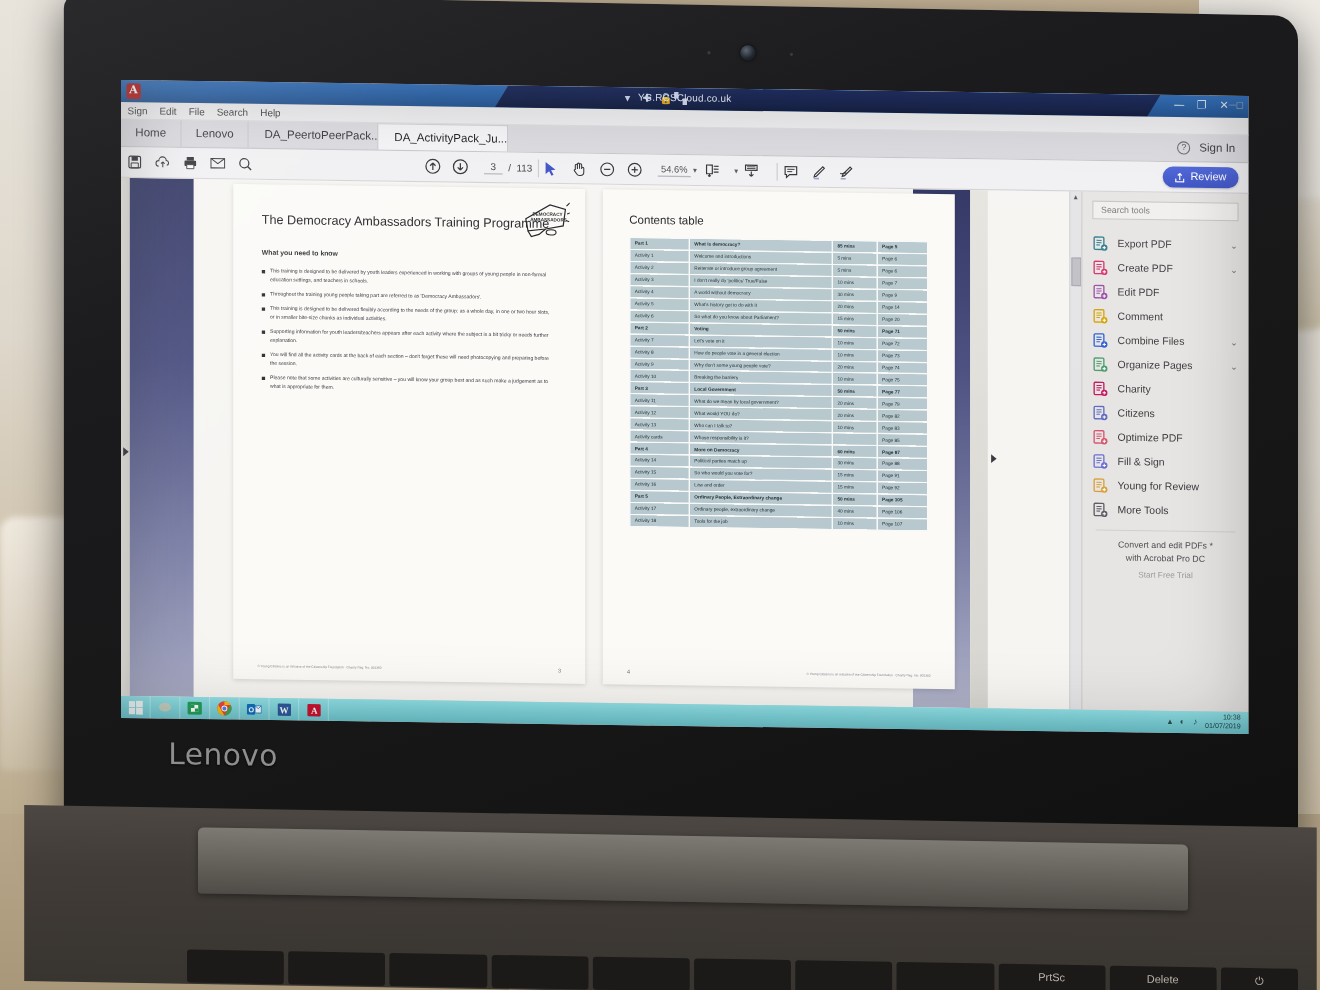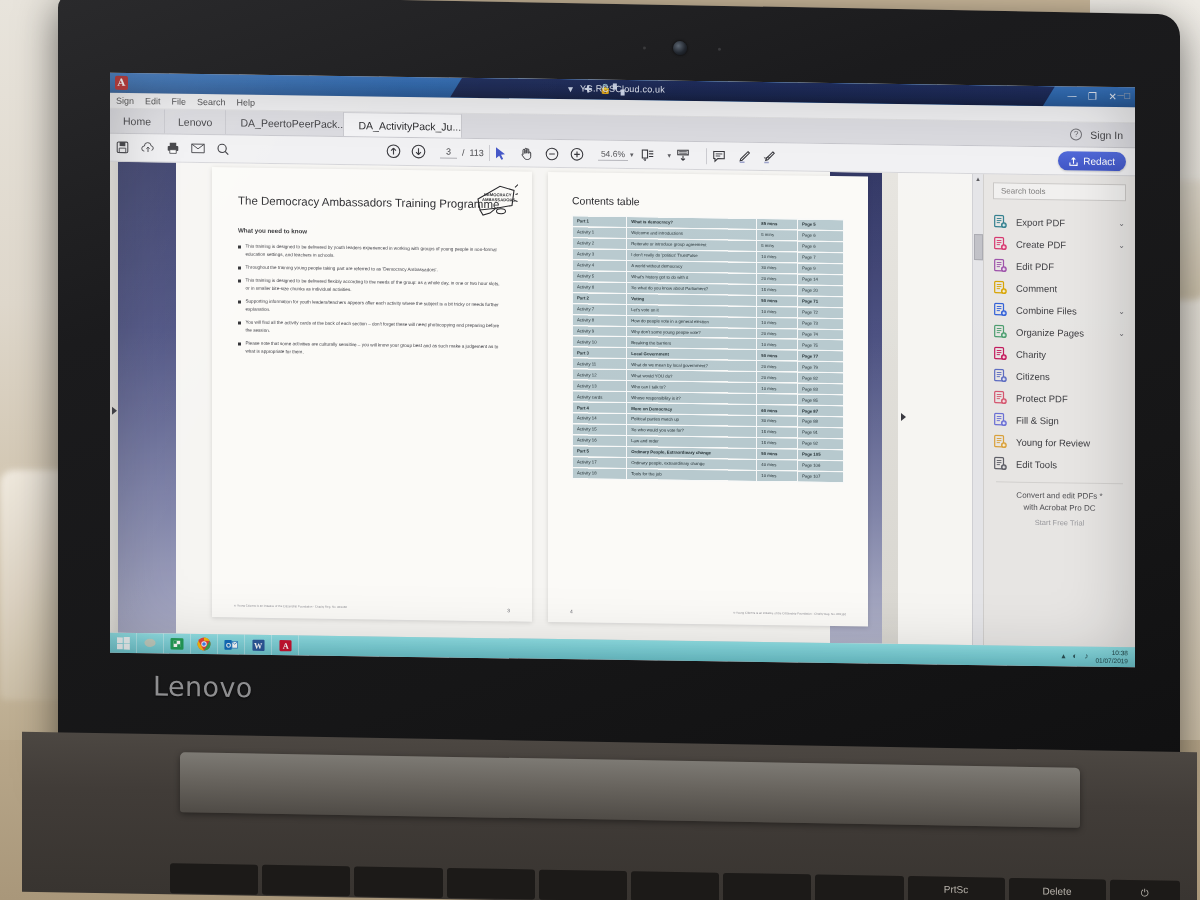--- a/index.html
+++ b/index.html
@@ -507,21 +507,21 @@
             </svg>
       </div>
 
       <div id="share-btn">
         <span>
           <svg width="9" height="10" viewBox="0 0 10 11">
                 <path d="M5 8V1.2m0 0L3 3.4M5 1.2l2 2.2" fill="none" stroke="#fff" stroke-width="1.2"></path>
                 <path d="M1 6.6v3.2h8V6.6" fill="none" stroke="#fff" stroke-width="1.2"></path>
               </svg>
         </span>
-        <span>Redact</span>
+        <span>Review</span>
       </div>
     </div>
 
     <div id="workarea">
 
       <div id="docpane">
         <div id="leftband-edge"></div>
         <div id="leftband"></div>
         <div id="rightband"></div>
         <div id="rightband2"></div>
@@ -840,21 +840,21 @@
               </div>
               <div class="toolrow">
                 <span class="ti">
                   <svg width="15" height="15" viewBox="0 0 16 16">
                     <rect x="1.8" y="1.2" width="9.4" height="12" rx="1" fill="none" stroke="#d4556e" stroke-width="1.3"></rect>
                     <path d="M4 4.4h5M4 6.6h5M4 8.8h3.4" stroke="#d4556e" stroke-width="1"></path>
                     <circle cx="11.6" cy="11.4" r="3.1" fill="#d4556e"></circle>
                     <path d="M11.6 9.8v3.2M10 11.4h3.2" stroke="#fff" stroke-width="1"></path>
                   </svg>
                 </span>
-                <span class="tl">Protect PDF</span>
+                <span class="tl">Optimize PDF</span>
               </div>
               <div class="toolrow">
                 <span class="ti">
                   <svg width="15" height="15" viewBox="0 0 16 16">
                     <rect x="1.8" y="1.2" width="9.4" height="12" rx="1" fill="none" stroke="#6a6fd4" stroke-width="1.3"></rect>
                     <path d="M4 4.4h5M4 6.6h5M4 8.8h3.4" stroke="#6a6fd4" stroke-width="1"></path>
                     <circle cx="11.6" cy="11.4" r="3.1" fill="#6a6fd4"></circle>
                     <path d="M11.6 9.8v3.2M10 11.4h3.2" stroke="#fff" stroke-width="1"></path>
                   </svg>
                 </span>
@@ -873,21 +873,21 @@
               </div>
               <div class="toolrow">
                 <span class="ti">
                   <svg width="15" height="15" viewBox="0 0 16 16">
                     <rect x="1.8" y="1.2" width="9.4" height="12" rx="1" fill="none" stroke="#5e5e66" stroke-width="1.3"></rect>
                     <path d="M4 4.4h5M4 6.6h5M4 8.8h3.4" stroke="#5e5e66" stroke-width="1"></path>
                     <circle cx="11.6" cy="11.4" r="3.1" fill="#5e5e66"></circle>
                     <path d="M11.6 9.8v3.2M10 11.4h3.2" stroke="#fff" stroke-width="1"></path>
                   </svg>
                 </span>
-                <span class="tl">Edit Tools</span>
+                <span class="tl">More Tools</span>
               </div>
             </div>
         <div id="panel-divider"></div>
         <div id="promo">
           <div>Convert and edit PDFs *</div>
           <div>with Acrobat Pro DC</div>
           <div id="promo-trial">Start Free Trial</div>
         </div>
       </div>
     </div>

